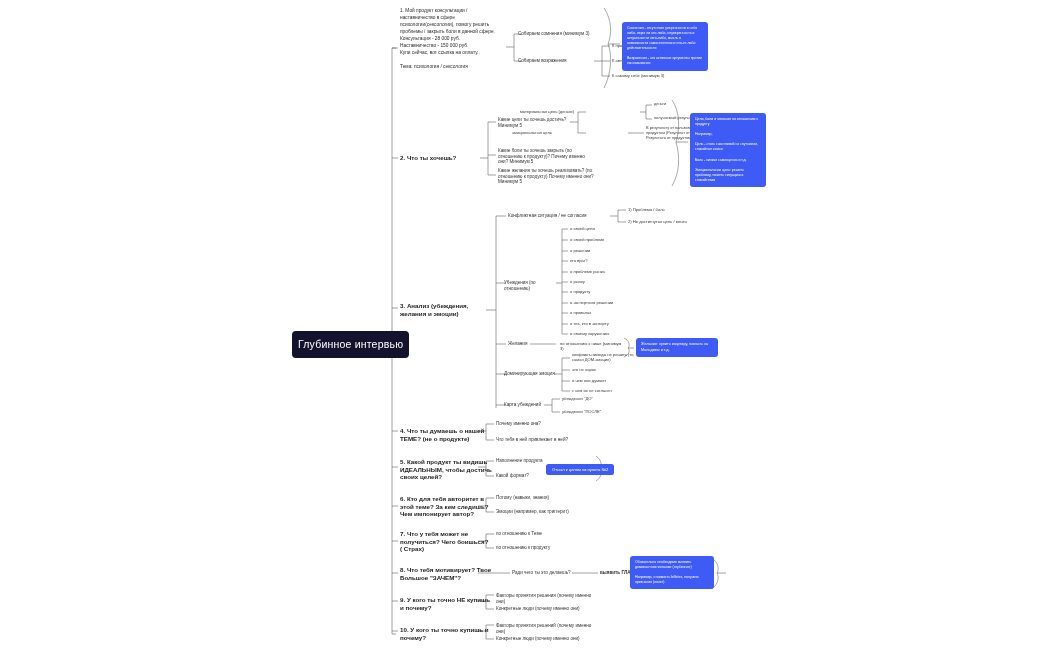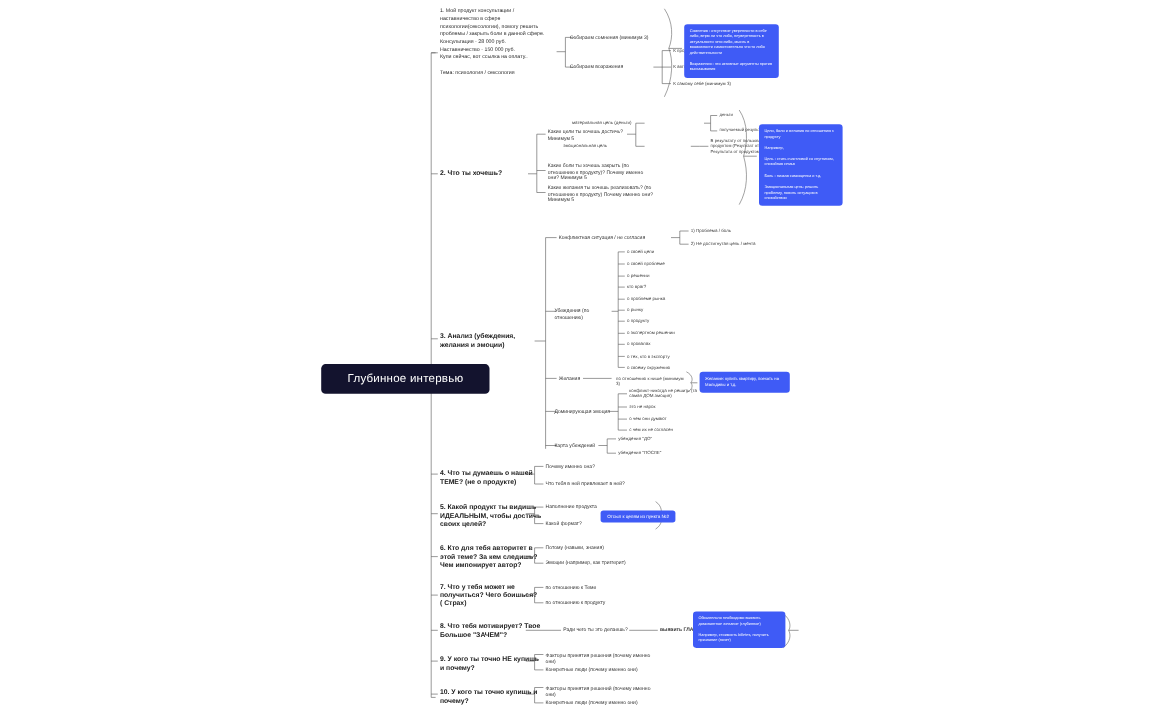--- a/index.html
+++ b/index.html
@@ -23,21 +23,21 @@
   .node {
     position: absolute;
     color: #2b2b2b;
     line-height: 1.22;
     white-space: pre-line;
   }
   .root {
     background: #13132e;
     color: #ffffff;
     border-radius: 4px;
-    padding: 7px 24px;
+    padding: 7px 6px;
     font-size: 10.5px;
     letter-spacing: .2px;
     white-space: nowrap;
   }
   .lvl1 {
     font-size: 6.2px;
     font-weight: bold;
     color: #1c1c1c;
     width: 92px;
   }

